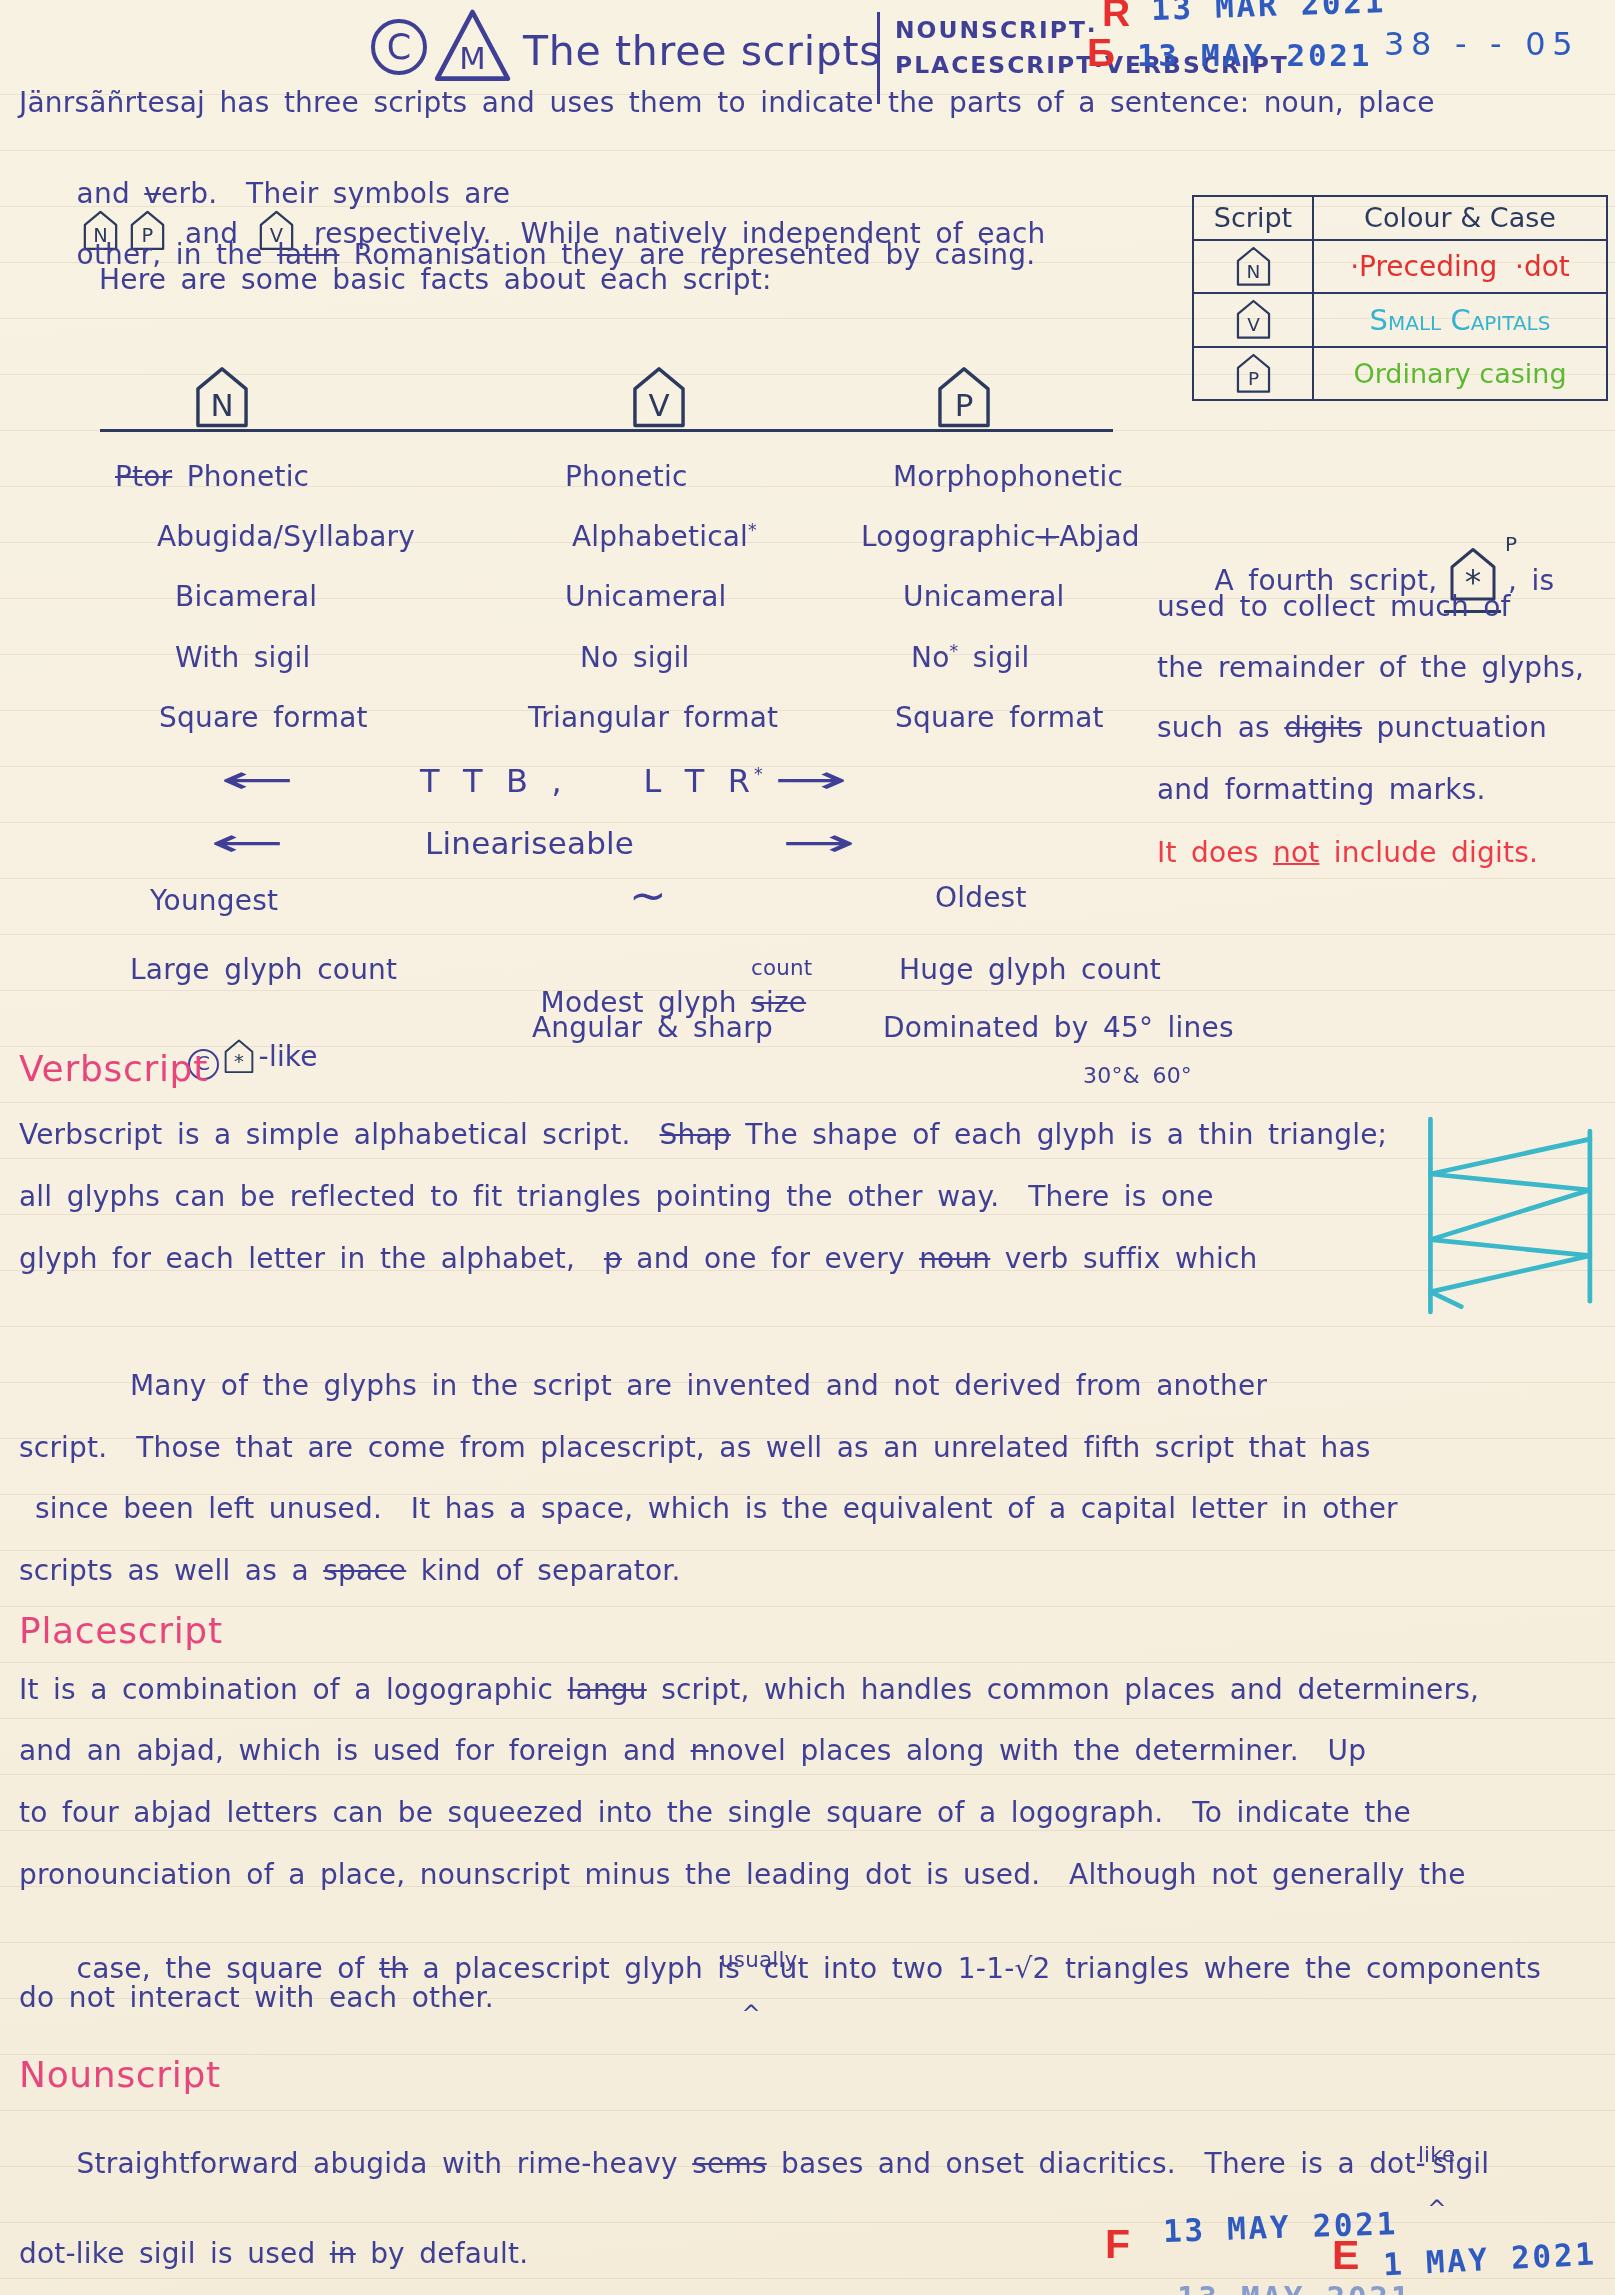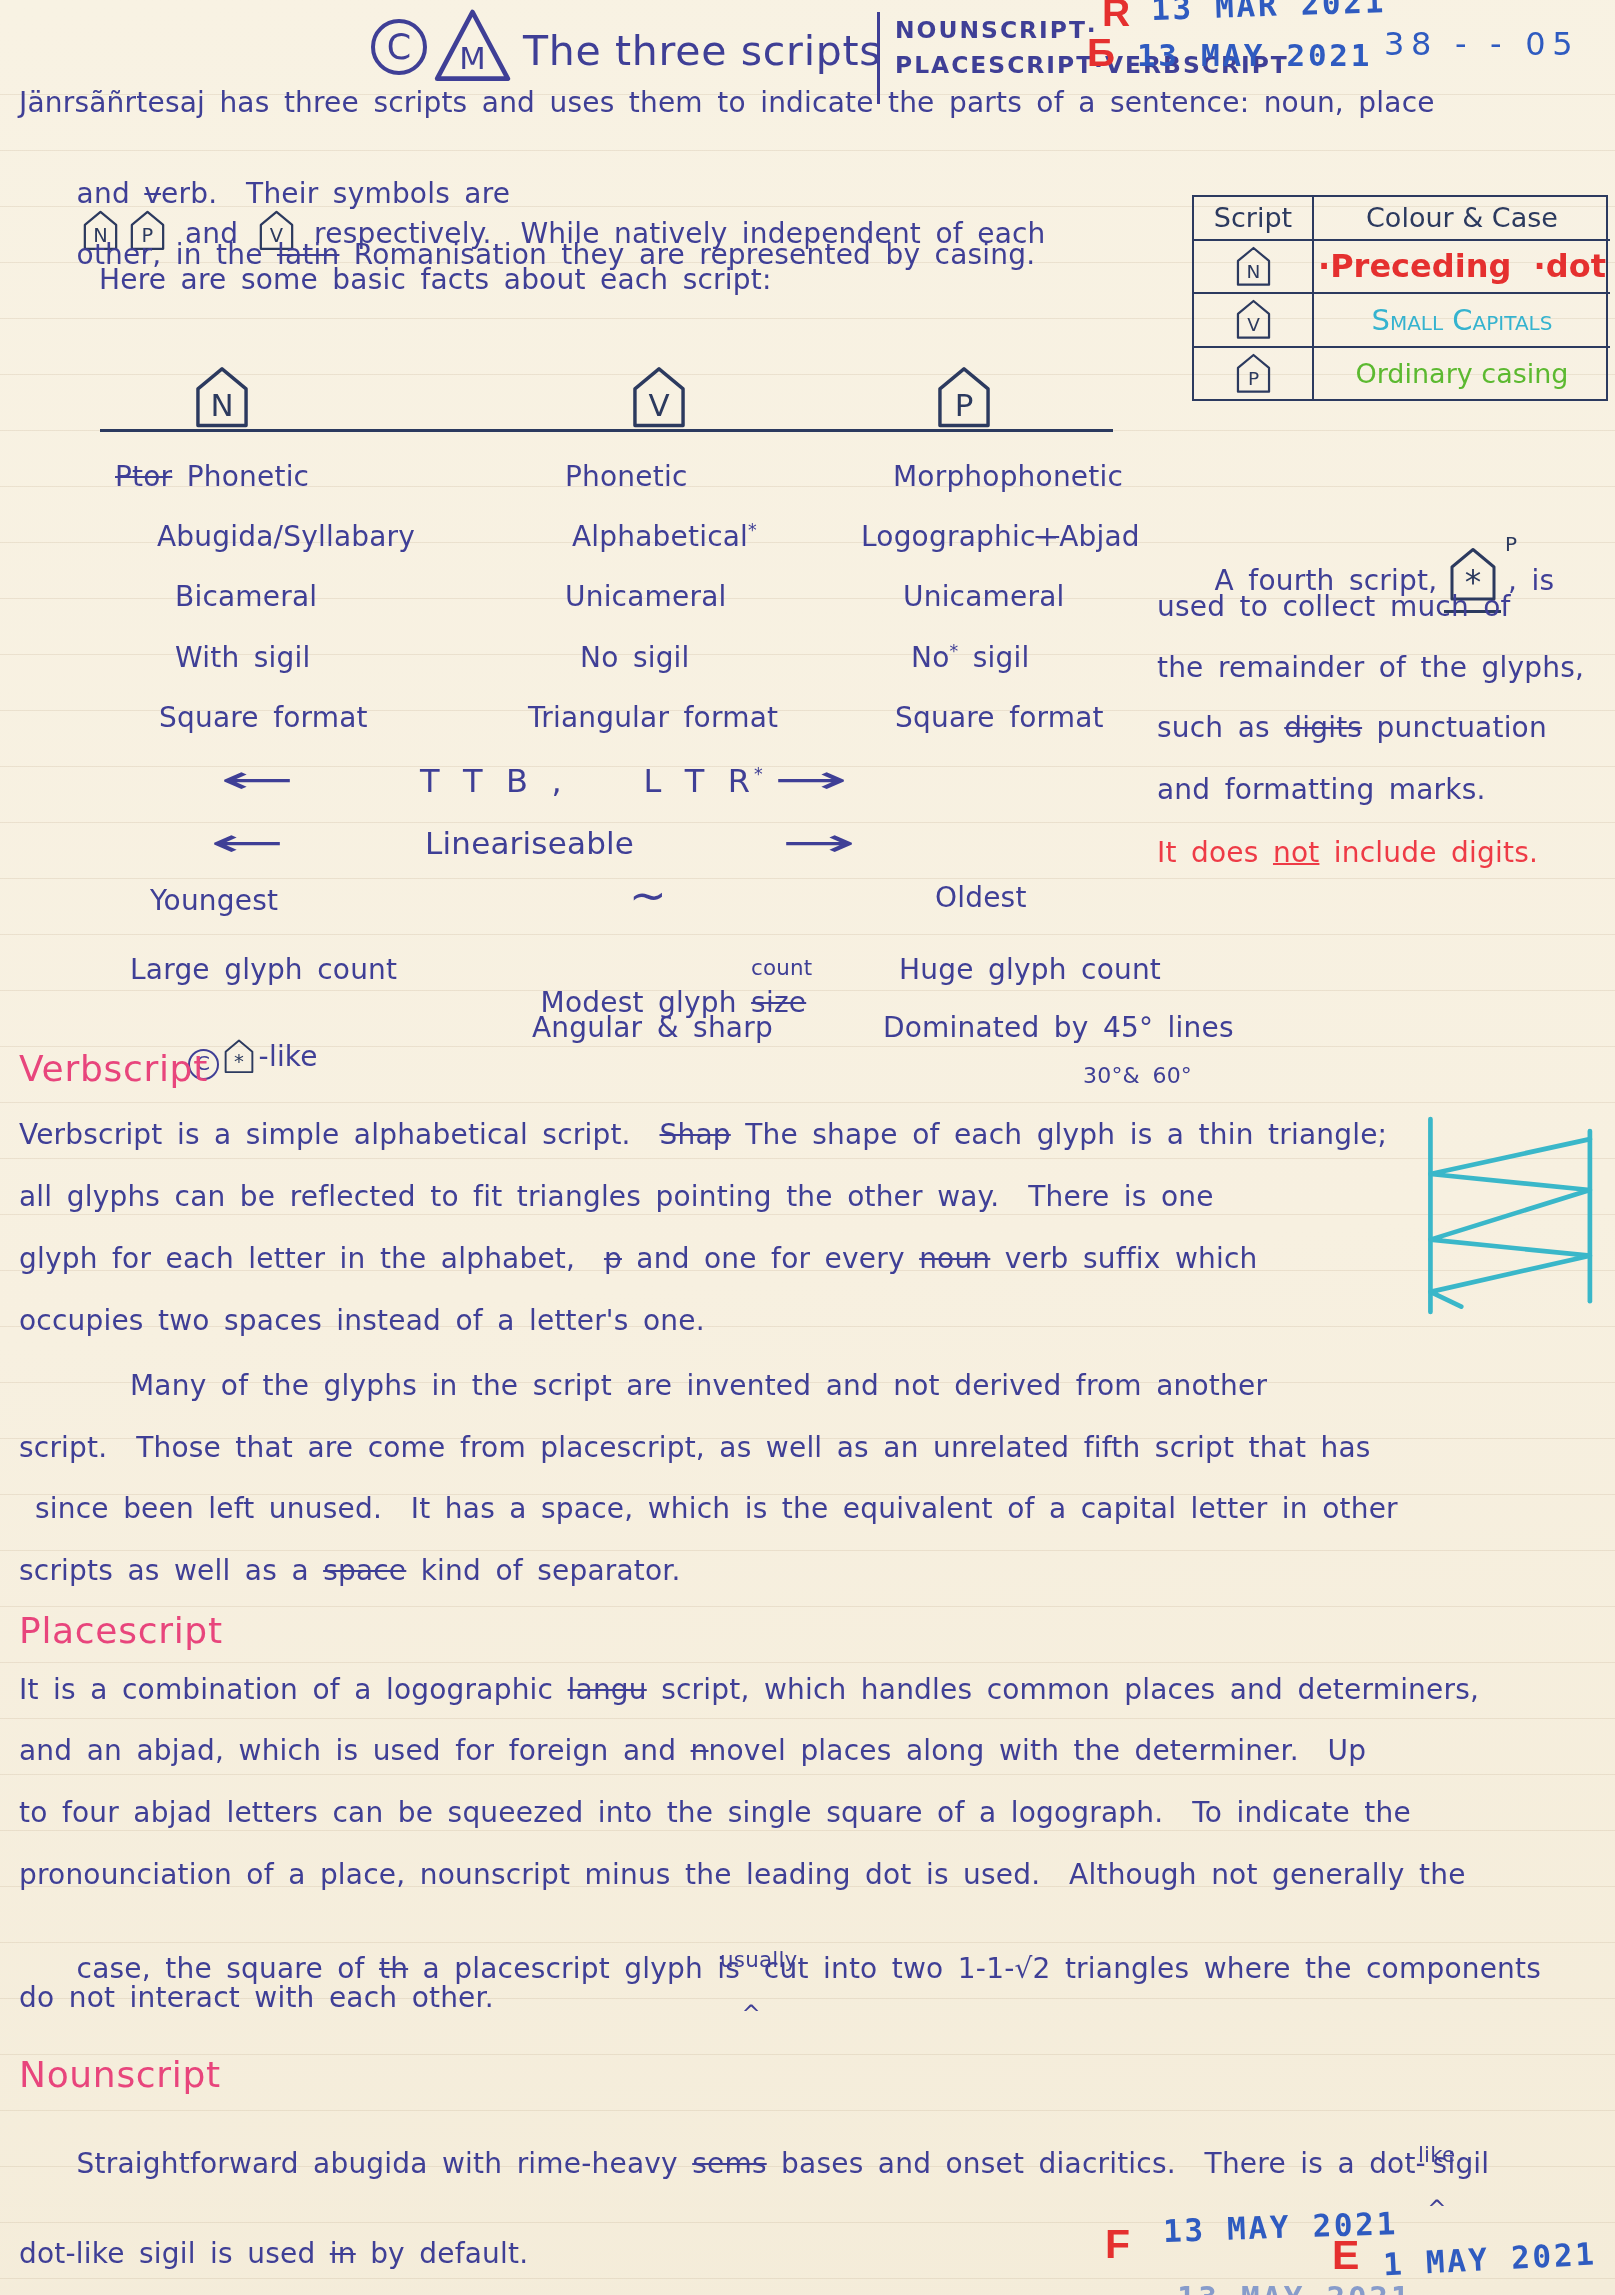--- a/index.html
+++ b/index.html
@@ -114,21 +114,21 @@
 
   <div class="ctable">
     <div class="cell c1 hdr">Script</div>
     <div class="cell hdr">Colour &amp; Case</div>
     <div class="cell c1">
         <svg class="house" width="37" height="41" viewBox="0 0 100 110">
           <polygon points="8,40 50,5 92,40 92,104 8,104"></polygon>
           <text x="50" y="86" text-anchor="middle" font-size="50">N</text>
         </svg>
       </div>
-    <div class="cell" style="color:var(--stampred); font-size:32px; white-space:pre;font-weight:bold;">·Preceding  ·dot</div>
+    <div class="cell" style="color:var(--stampred); font-size:28px; white-space:pre;">·Preceding  ·dot</div>
     <div class="cell c1">
         <svg class="house" width="37" height="41" viewBox="0 0 100 110">
           <polygon points="8,40 50,5 92,40 92,104 8,104"></polygon>
           <text x="50" y="86" text-anchor="middle" font-size="50">V</text>
         </svg>
       </div>
     <div class="cell smallcaps" style="color:var(--cyan); font-size:29px;">Small Capitals</div>
     <div class="cell c1 lastrow">
         <svg class="house" width="37" height="41" viewBox="0 0 100 110">
           <polygon points="8,40 50,5 92,40 92,104 8,104"></polygon>
@@ -209,21 +209,20 @@
   <div class="line" style="left:1157px; top:590px;text-align:right;">used to collect much of</div>
   <div class="line" style="left:1157px; top:651px;">the remainder of the glyphs,</div>
   <div class="line" style="left:1157px; top:711px;"><span>such as </span><span class="st">digits</span><span> punctuation</span></div>
   <div class="line" style="left:1157px; top:773px;">and formatting marks.</div>
   <div class="line redline" style="left:1157px; top:836px;"><span>It does </span><span class="u">not</span><span> include digits.</span></div>
 
   <div class="heading" style="left:19px; top:1048px;">Verbscript</div>
   <div class="line" style="left:19px; top:1118px;"><span>Verbscript is a simple alphabetical script.  </span><span class="st">Shap</span><span> The shape of each glyph is a thin triangle;</span></div>
   <div class="line" style="left:19px; top:1180px;">all glyphs can be reflected to fit triangles pointing the other way.  There is one</div>
   <div class="line" style="left:19px; top:1242px;"><span>glyph for each letter in the alphabet,  </span><span class="st">p</span><span> and one for every </span><span class="st">noun</span><span> verb suffix which</span></div>
-  <div class="line" style="left:19px; top:1304px;">occupies two spaces instead of a letter's one.</div>
 
   <svg class="abs tri-draw" style="left:1421px; top:1115px;" width="181" height="201" viewBox="0 0 270 300">
     <path d="M14,6 V294"></path>
     <path d="M252,24 V278"></path>
     <path d="M252,36 L14,88 L252,112 L14,186 L252,210 L14,264 L60,286"></path>
   </svg>
 
   <div class="line" style="left:130px; top:1369px;">Many of the glyphs in the script are invented and not derived from another</div>
   <div class="line" style="left:19px; top:1431px;">script.  Those that are come from placescript, as well as an unrelated fifth script that has</div>
   <div class="line" style="left:35px; top:1492px;">since been left unused.  It has a space, which is the equivalent of a capital letter in other</div>

